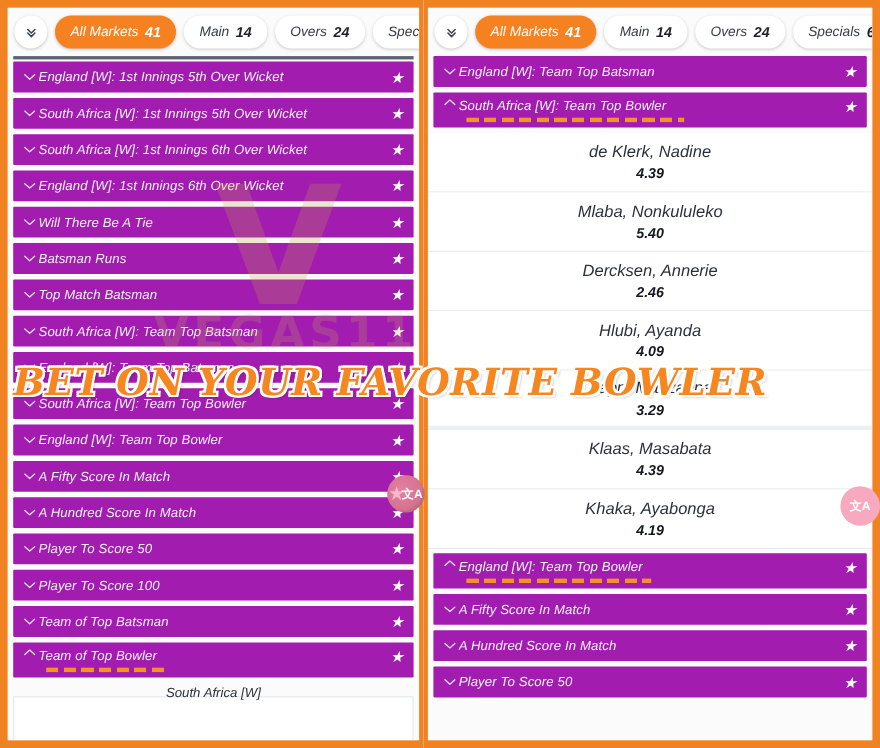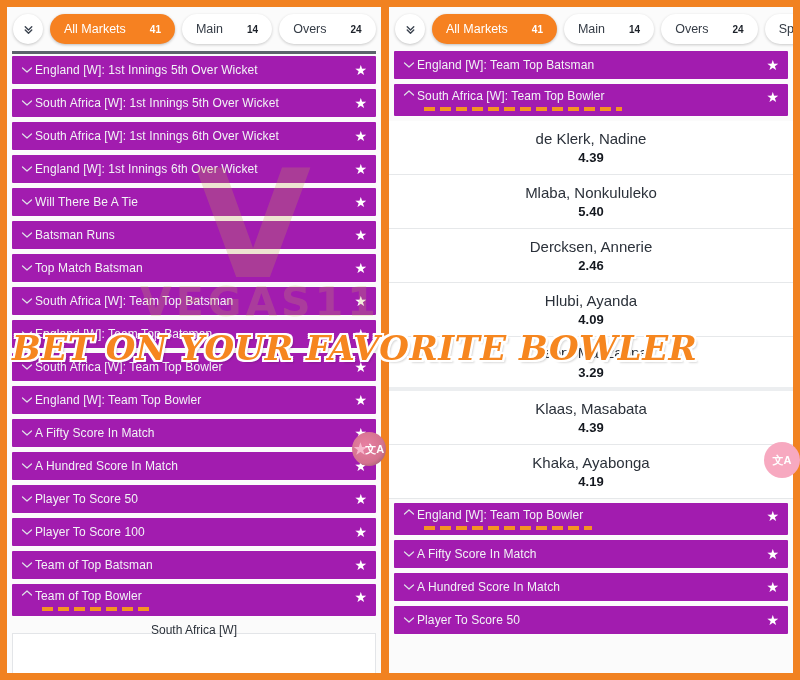--- a/index.html
+++ b/index.html
@@ -25,20 +25,21 @@
     overflow: hidden;
   }
   .panel.left  { width: 385px; border-right-width: 4px; }
   .panel.right { width: 415px; border-left-width: 4px; }
 
   .panel-inner {
     position: relative;
     width: 100%; height: 100%;
     background: #fbfbfb;
     overflow: hidden;
+    font-style: italic;
   }
 
   
   .tabbar {
     display: flex;
     align-items: center;
     gap: 7px;
     padding: 6px 0 6px 6px;
     background: #fbfbfb;
     height: 44px;
@@ -58,21 +59,21 @@
     flex: 0 0 auto;
     height: 30px;
     border-radius: 16px;
     background: #ffffff;
     box-shadow: 0 1px 3px rgba(0,0,0,.20);
     display: flex; align-items: center; gap: 6px;
     padding: 0 14px;
     font-size: 12.5px;
     color: #353c46;
   }
-  .tab .cnt { font-weight: bold; font-size: 10px; color: #1d222a; margin-left: 18px; }
+  .tab .cnt { font-weight: bold; font-size: 13px; color: #1d222a; }
   .tab.active {
     background: #f68121;
     color: #ffffff;
     box-shadow: 0 1px 3px rgba(0,0,0,.25);
   }
   .tab.active .cnt { color: #ffffff; }
 
   .tabbar-rule {
     height: 3px;
     background: #5c626b;

